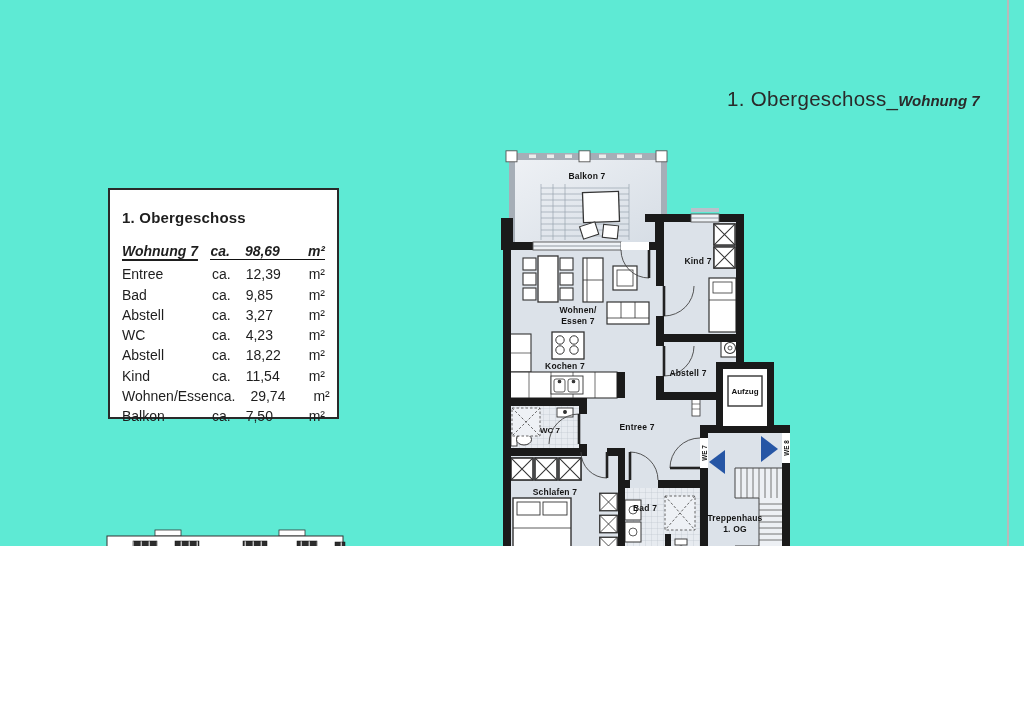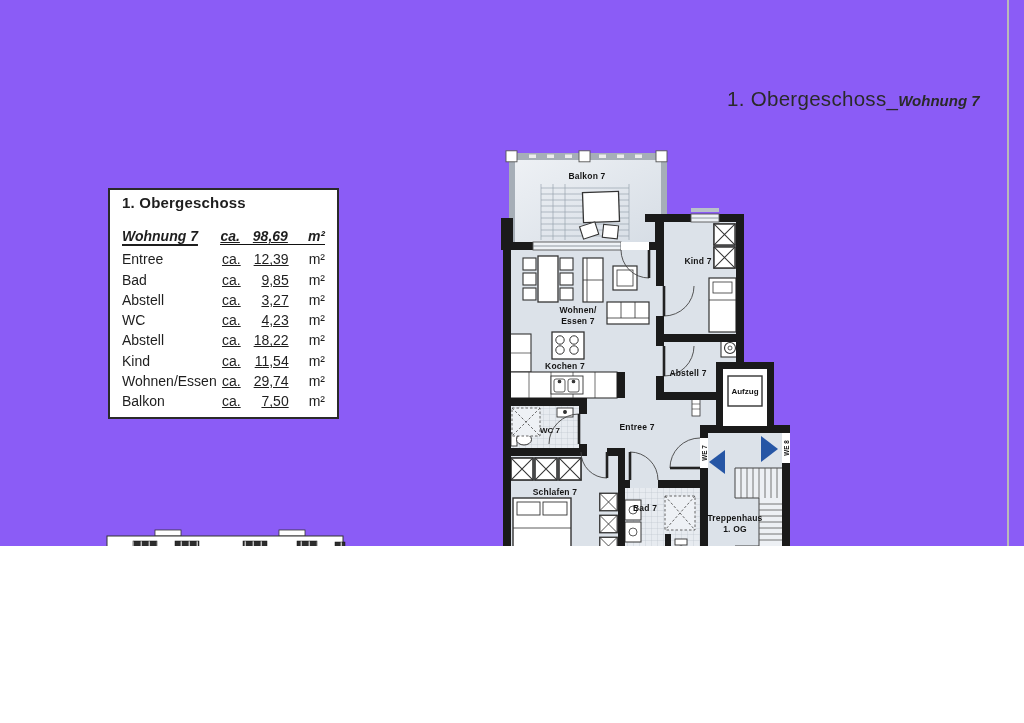--- a/index.html
+++ b/index.html
@@ -1,31 +1,31 @@
 <!DOCTYPE html>
 <html><head>
 <meta charset="utf-8">
 <style>
   html,body{margin:0;padding:0;background:#fff;}
-  .page{position:relative;width:1024px;height:546px;background:#8b5cf6;overflow:hidden;
+  .page{position:relative;width:1024px;height:546px;background:#5eead4;overflow:hidden;
         font-family:"Liberation Sans",sans-serif;color:#1e1e1e;}
   .scanline{position:absolute;left:1007px;top:0;width:2px;height:723px;background:#b9b9b9;}
   
   .title{position:absolute;left:727px;top:87px;white-space:nowrap;color:#2a2a2a;}
   .title .t1{font-size:20.5px;letter-spacing:0.3px;}
   .title .t2{font-size:15px;font-weight:bold;font-style:italic;}
   
   .legend{position:absolute;left:108px;top:188px;width:231px;height:231px;border:2px solid #2a2a2a;
-          background:#fff;padding:2px 12px;box-sizing:border-box;}
+          background:#fff;padding:17px 12px;box-sizing:border-box;}
   .legend .hdr{font-size:15px;font-weight:bold;letter-spacing:0.2px;margin:2px 0 17px 0;}
   .lrow{display:flex;align-items:baseline;height:20.3px;font-size:14px;}
   .lrow .lbl{flex:1;}
   .val{display:flex;align-items:baseline;}
-  .val .ca{margin-right:5px;text-decoration:underline;}
-  .val .num{width:43px;text-align:right;text-decoration:underline;}
+  .val .ca{margin-right:15px;}
+  .val .num{width:43px;}
   .val .unit{margin-left:20px;}
   .total{font-weight:bold;font-style:italic;margin-bottom:3px;}
   .total .lbl{flex:none;text-decoration:underline;text-decoration-thickness:1.5px;text-underline-offset:3px;margin-right:auto;}
   .total .val{border-bottom:1.6px solid #111;}
   
   .plan{position:absolute;left:495px;top:150px;width:310px;height:455px;}
   .elev{position:absolute;left:55px;top:528px;width:340px;height:145px;}
   svg{font-family:"Liberation Sans",sans-serif;}
   .rl{font-size:8.5px;font-weight:bold;fill:#141414;letter-spacing:0.2px;}
   .rls{font-size:8px;font-weight:bold;fill:#141414;}

